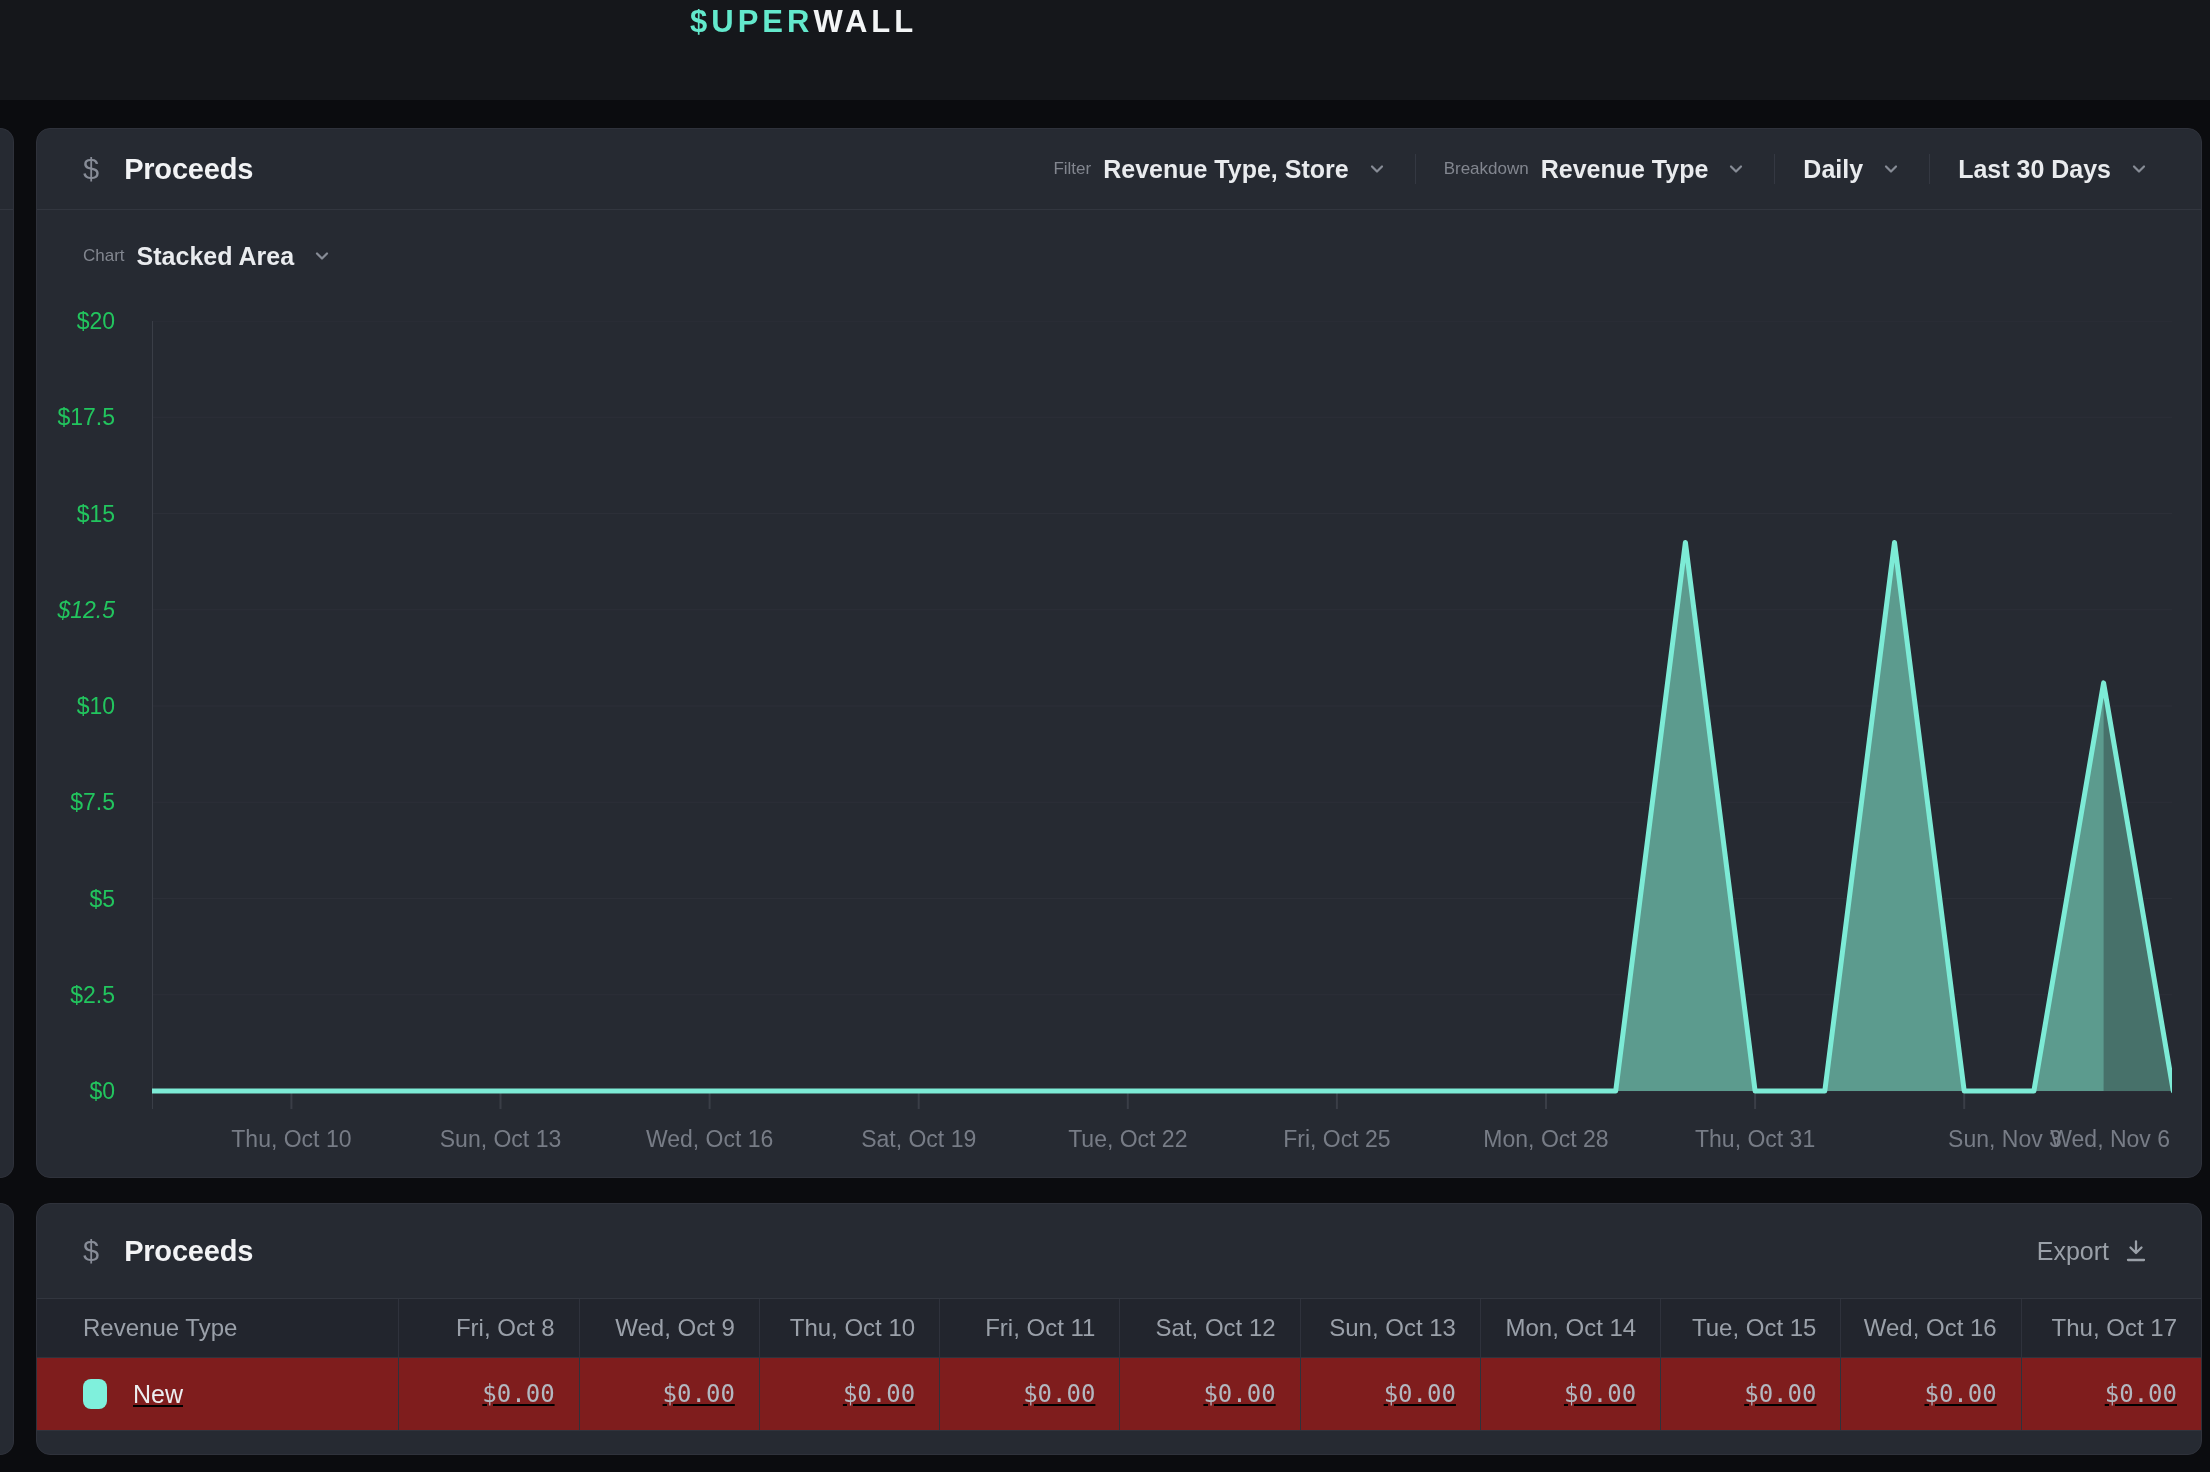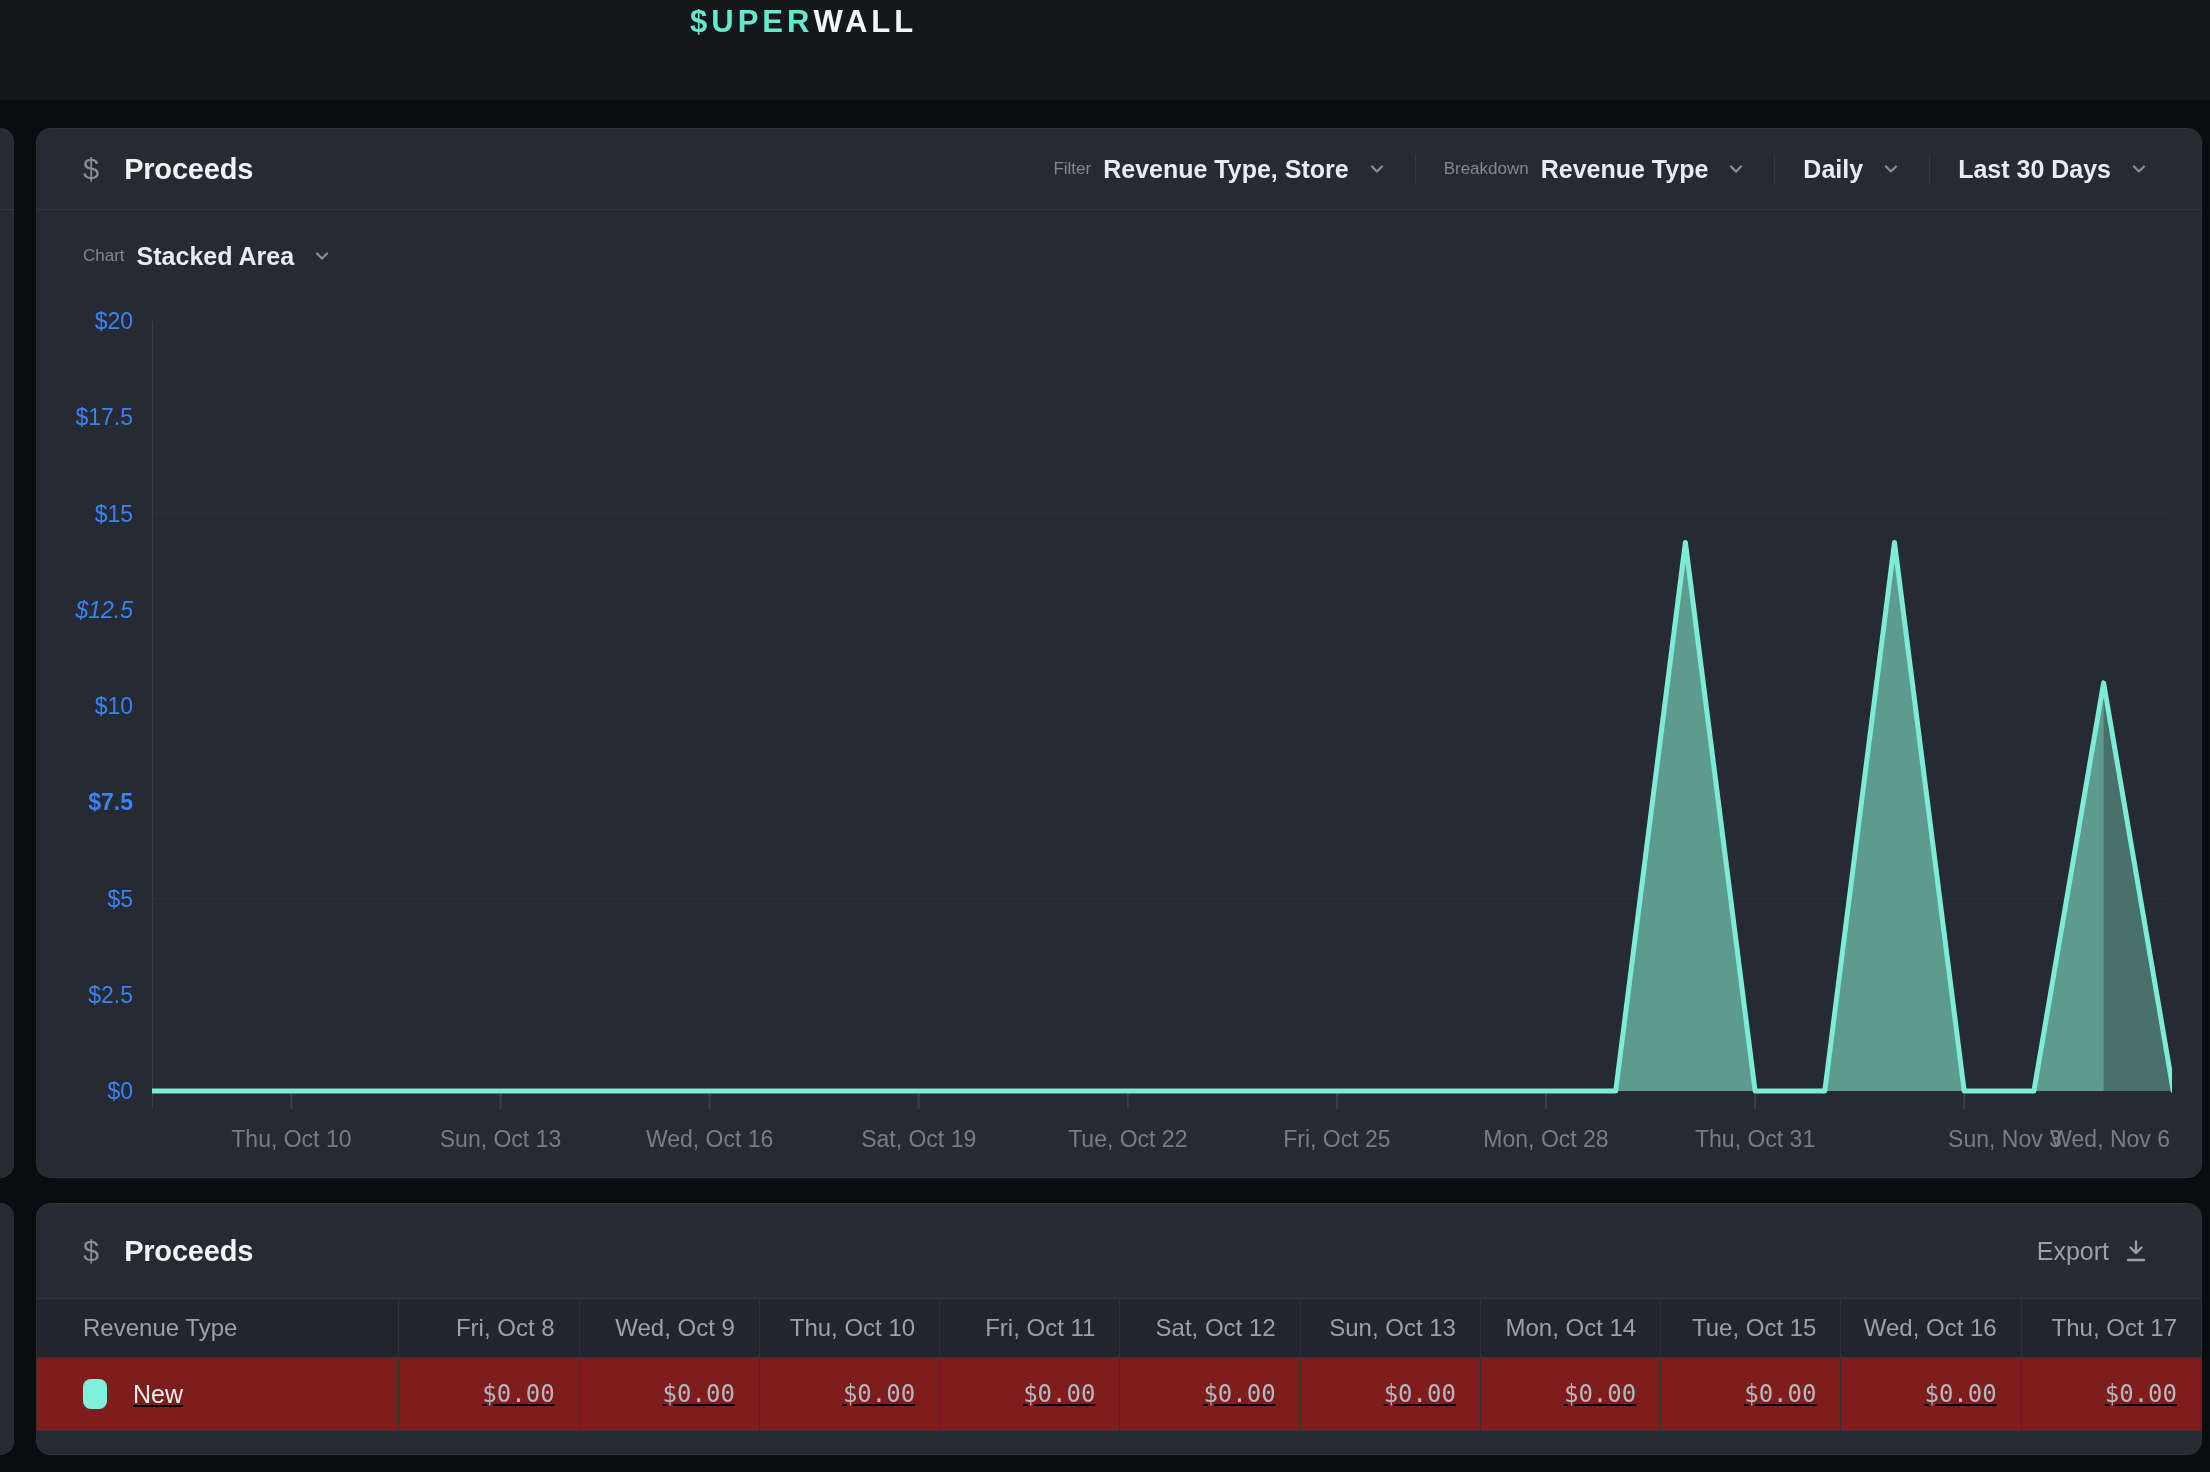--- a/index.html
+++ b/index.html
@@ -31,22 +31,22 @@
   .ctrl-label { color:#82868f; font-size:17px; }
   .ctrl-value { color:#e9ebee; font-size:25px; font-weight:600; }
   .chev { margin-left:6px; display:block; }
   .vdiv { width:1px; height:30px; background:#343842; }
 
   .subtitle-row { height:92px; display:flex; align-items:center; justify-content:space-between;
                   padding:0 52px 0 46px; }
   .subtitle { color:#8d919a; font-size:25px; }
 
   #chart-svg { position:absolute; left:115px; top:192px; cursor:crosshair; }
-  .y-label { position:absolute; left:26px; width:70px; height:30px; line-height:30px; text-align:right;
-             color:#3b82f6; font-size:23px; }
+  .y-label { position:absolute; left:8px; width:70px; height:30px; line-height:30px; text-align:right;
+             color:#22c55e; font-size:23px; }
   .x-label { position:absolute; top:992px; height:36px; line-height:36px; white-space:nowrap;
              color:#777c86; font-size:23px; }
 
   .section-header { height:94px; display:flex; align-items:center; justify-content:space-between;
                     padding:0 52px 0 46px; }
   .export-btn { display:flex; align-items:center; gap:14px; cursor:pointer; }
   .export-label { color:#9aa0a8; font-size:25px; }
 
   .thead { display:flex; height:58px; background:#22252d; }
   .trow  { display:flex; height:74px; background:#7f1d1d; border-top:1px solid #30333c; border-bottom:1px solid #30333c;text-decoration:underline; }
@@ -145,21 +145,21 @@
       <path d="M0,770 L0,770 69.7,770 139.4,770 209.1,770 278.8,770 348.5,770 418.2,770 487.9,770 557.6,770 627.3,770 697,770 766.7,770 836.4,770 906.1,770 975.8,770 1045.5,770 1115.2,770 1184.9,770 1254.6,770 1324.3,770 1394,770 1463.7,770 1533.4,221.4 1603.1,770 1672.8,770 1742.5,221.4 1812.2,770 1881.9,770 1951.6,361.9 2021.3,770 2091,770 L2091,770 Z" fill="#5c9b8e"></path>
       <path d="M1951.6,361.9 L2021.3,770 L1951.6,770 Z" fill="#47716a"></path>
       <polyline points="0,770 69.7,770 139.4,770 209.1,770 278.8,770 348.5,770 418.2,770 487.9,770 557.6,770 627.3,770 697,770 766.7,770 836.4,770 906.1,770 975.8,770 1045.5,770 1115.2,770 1184.9,770 1254.6,770 1324.3,770 1394,770 1463.7,770 1533.4,221.4 1603.1,770 1672.8,770 1742.5,221.4 1812.2,770 1881.9,770 1951.6,361.9 2021.3,770 2091,770" fill="none" stroke="#7debd6" stroke-width="5" stroke-linejoin="round" stroke-linecap="round"></polyline>
     </svg>
 
 <div class="y-label" style="top: 177px;">$20</div>
     <div class="y-label" style="top: 273.25px;">$17.5</div>
     <div class="y-label" style="top: 369.5px;">$15</div>
     <div class="y-label" style="top: 465.75px; font-style: italic;">$12.5</div>
     <div class="y-label" style="top: 562px;">$10</div>
-    <div class="y-label" style="top: 658.25px; font-weight: bold;">$7.5</div>
+    <div class="y-label" style="top: 658.25px;">$7.5</div>
     <div class="y-label" style="top: 754.5px;">$5</div>
     <div class="y-label" style="top: 850.75px;">$2.5</div>
     <div class="y-label" style="top: 947px;">$0</div>
     <div class="x-label" style="left: 254.4px; transform: translateX(-50%);">Thu, Oct 10</div>
     <div class="x-label" style="left: 463.5px; transform: translateX(-50%);">Sun, Oct 13</div>
     <div class="x-label" style="left: 672.6px; transform: translateX(-50%);">Wed, Oct 16</div>
     <div class="x-label" style="left: 881.7px; transform: translateX(-50%);">Sat, Oct 19</div>
     <div class="x-label" style="left: 1090.8px; transform: translateX(-50%);">Tue, Oct 22</div>
     <div class="x-label" style="left: 1299.9px; transform: translateX(-50%);">Fri, Oct 25</div>
     <div class="x-label" style="left: 1509px; transform: translateX(-50%);">Mon, Oct 28</div>

